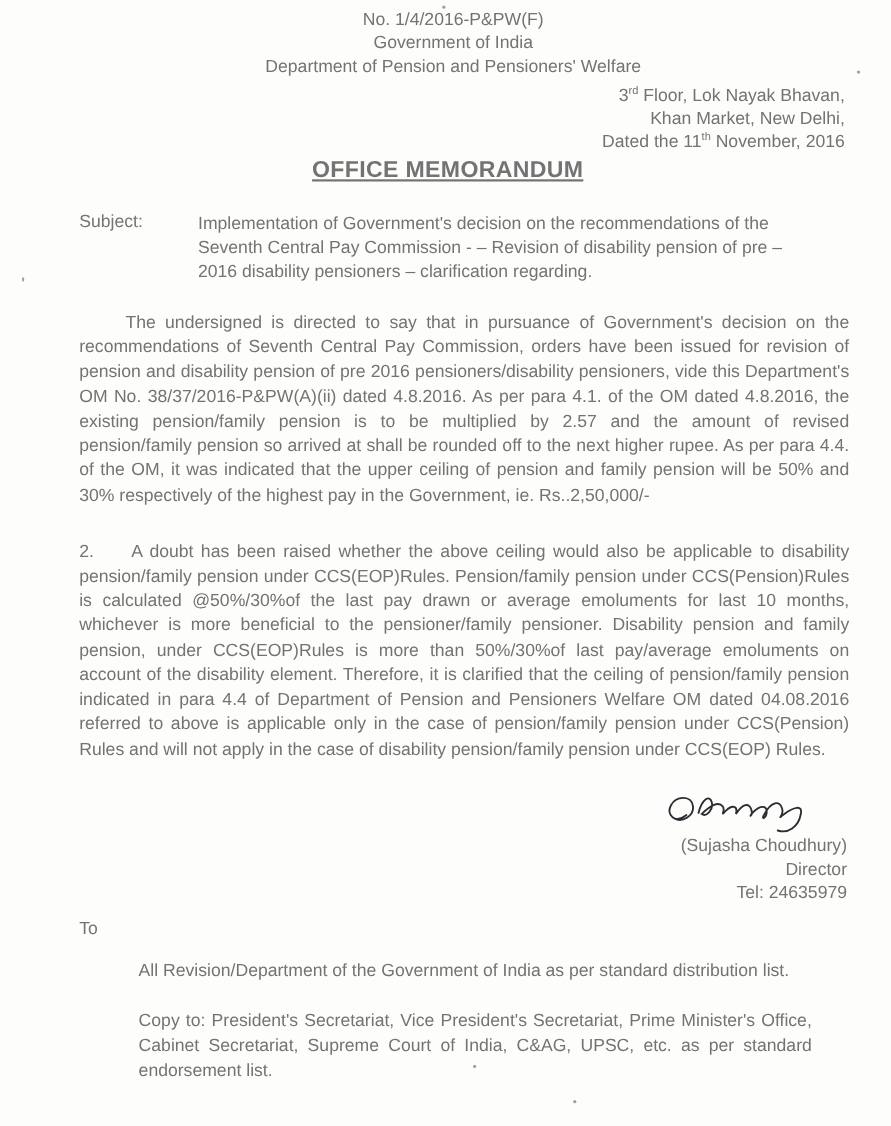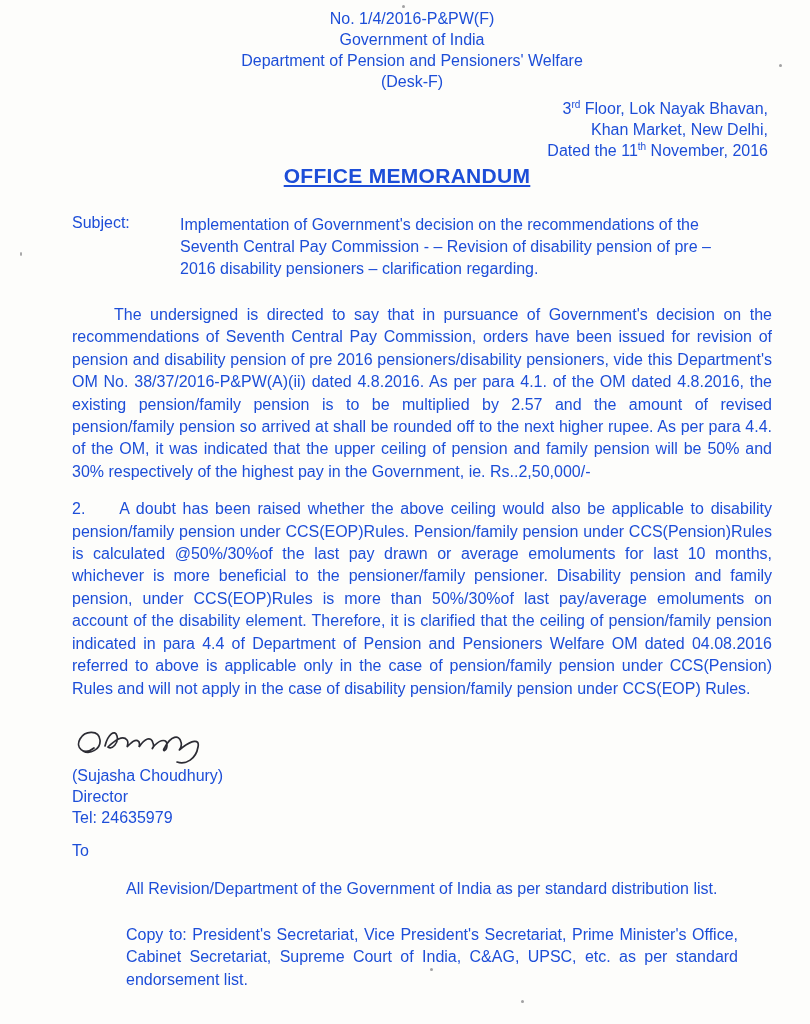--- a/index.html
+++ b/index.html
@@ -6,21 +6,21 @@
     margin: 0;
     padding: 0;
     background: #e8e8e6;
   }
   .page {
     position: relative;
     width: 810px;
     height: 1024px;
     margin: 0 auto;
     background: #fdfdfb;
-    color: #1d4ed8;
+    color: #737373;
     font-family: "Liberation Sans", sans-serif;
     font-size: 16px;
     box-sizing: border-box;
     padding: 8px 38px 20px 72px;
     overflow: hidden;
   }
   sup {
     font-size: 10px;
     line-height: 0;
     text-align: right;
@@ -63,27 +63,27 @@
   .para {
     text-align: justify;
     line-height: 22.4px;
     margin: 0;
   }
   .para1 {
     margin-top: 24px;
     text-indent: 42px;
   }
   .para2 {
-    margin-top: 15px;
+    margin-top: 29px;
   }
   .pnum {
     padding-right: 34px;
   }
   .sig-block {
-    text-align: left;
+    text-align: right;
     margin-top: 14px;
     line-height: 21px;
     padding-right: 2px;
   }
   .sig-scrawl {
     display: inline-block;
     margin-right: 18px;
     margin-bottom: -6px;
   }
   .to-label {
@@ -110,21 +110,20 @@
 </style>
 </head>
 <body>
 
 <div class="page">
 
   <div class="center-head">
     <div>No. 1/4/2016-P&amp;PW(F)</div>
     <div>Government of India</div>
     <div>Department of Pension and Pensioners' Welfare</div>
-    <div>(Desk-F)</div>
   </div>
 
   <div class="addr-block">
     <div><span>3</span><sup>rd</sup><span> Floor, Lok Nayak Bhavan,</span></div>
     <div>Khan Market, New Delhi,</div>
     <div><span>Dated the  11</span><sup>th</sup><span> November,  2016</span></div>
   </div>
 
   <div class="om-title">
     <span>OFFICE MEMORANDUM</span>

